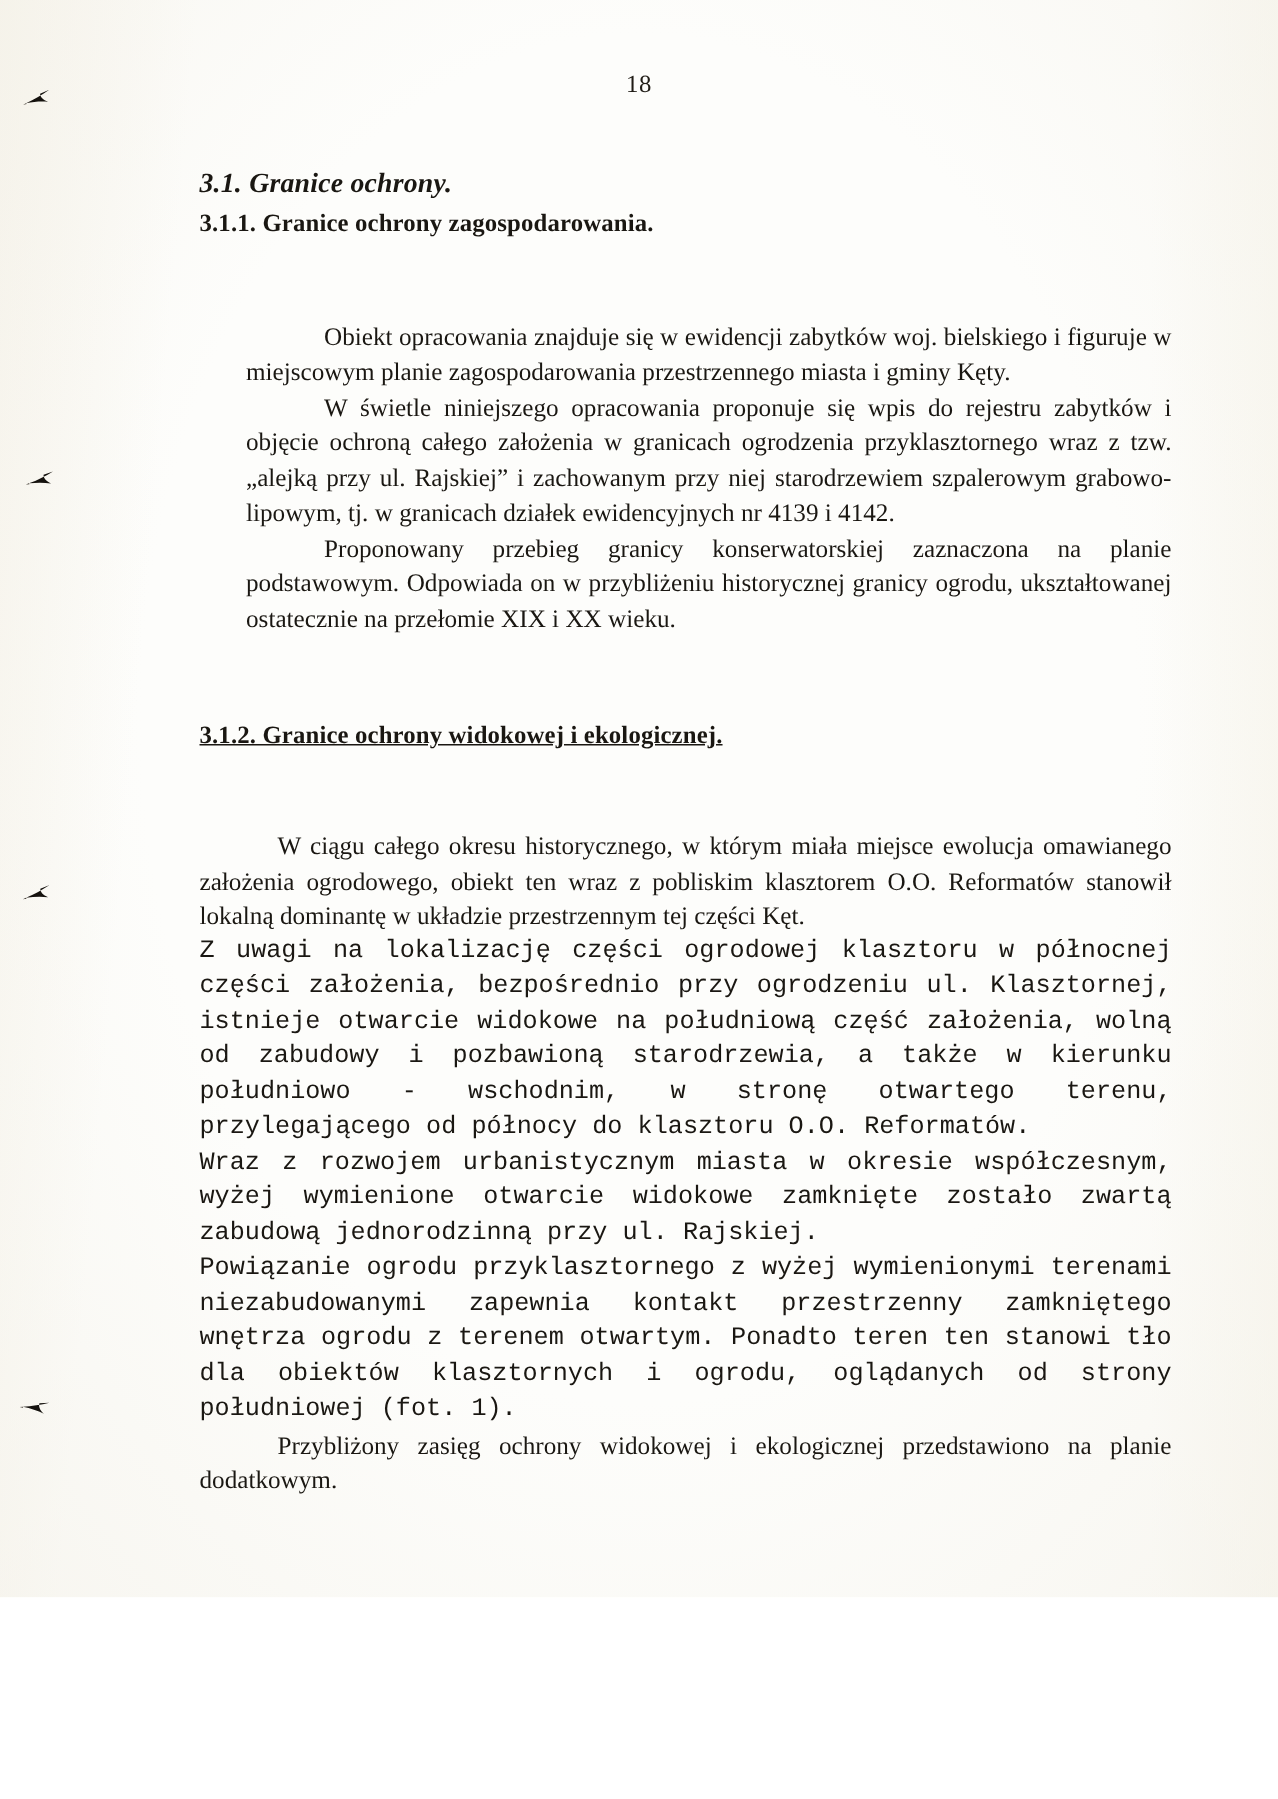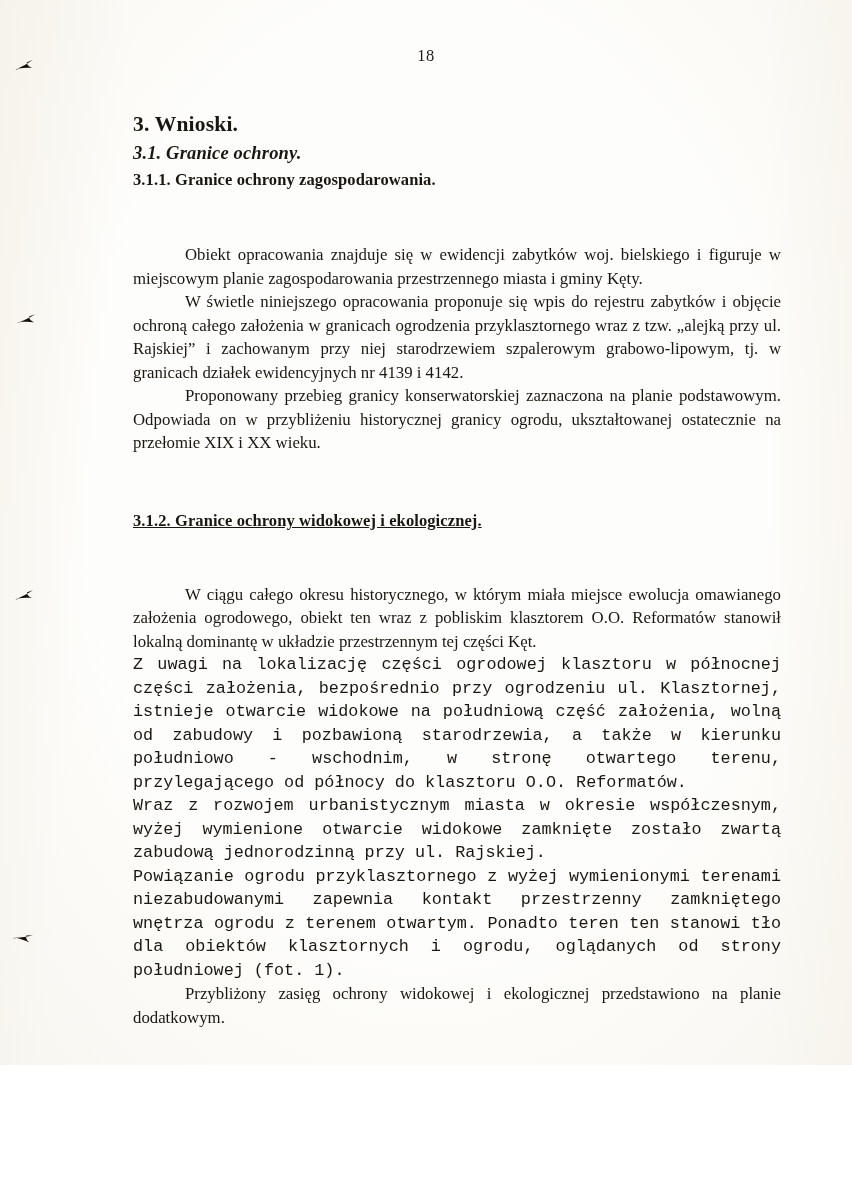--- a/index.html
+++ b/index.html
@@ -70,21 +70,21 @@
   }
   h3.h-section2 {
     font-size: 16.5px;
     font-weight: bold;
     margin: 0;
     letter-spacing: 0.1px;
     line-height: 1.2;
     text-decoration: underline;
   }
 
-  .block-a { margin-top: 54px; }
+  .block-a { margin-top: 54px; margin-left: 31px; }
   .block-b { margin-top: 56px; }
   .block-c { margin-top: 52px; }
 
   p.body {
     font-size: 16.8px;
     line-height: 23.5px;
     text-align: justify;
     text-justify: inter-word;
     margin: 0;
     hyphens: manual;
@@ -105,21 +105,20 @@
 <body>
 
 <div class="page">
 
   <div class="paper-texture"></div>
 
   <div class="page-number">18</div>
 
   <div class="content">
 
-    <h1 class="h-main">3. Wnioski.</h1>
     <h2 class="h-sub">3.1. Granice ochrony.</h2>
     <h3 class="h-subsub">3.1.1. Granice ochrony zagospodarowania.</h3>
 
     <div class="block-a">
       <p class="body indent">Obiekt opracowania znajduje się w ewidencji zabytków woj. bielskiego i figuruje w miejscowym planie zagospodarowania przestrzennego miasta i gminy Kęty.</p>
       <p class="body indent">W świetle niniejszego opracowania proponuje się wpis do rejestru zabytków i objęcie ochroną całego założenia w granicach ogrodzenia przyklasztornego wraz z tzw. „alejką przy ul. Rajskiej” i zachowanym przy niej starodrzewiem szpalerowym grabowo-lipowym, tj. w granicach działek ewidencyjnych nr 4139 i 4142.</p>
       <p class="body indent">Proponowany przebieg granicy konserwatorskiej zaznaczona na planie podstawowym. Odpowiada on w przybliżeniu historycznej granicy ogrodu, ukształtowanej ostatecznie na przełomie XIX i XX wieku.</p>
     </div>
 
     <div class="block-b">

